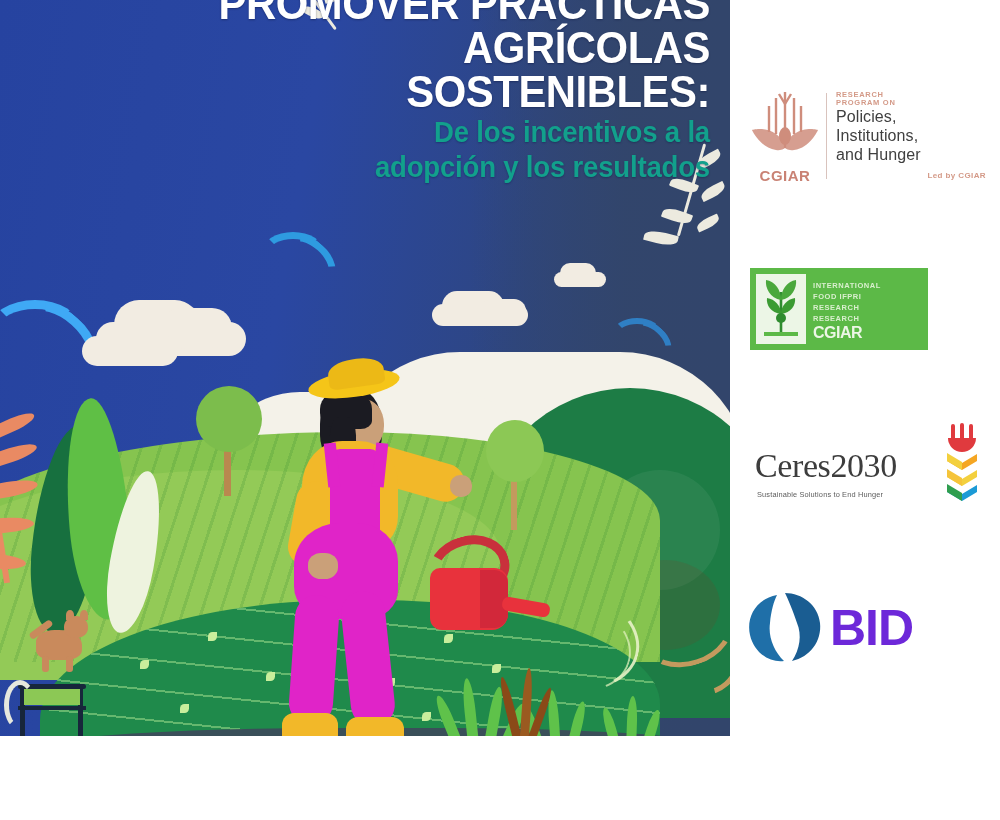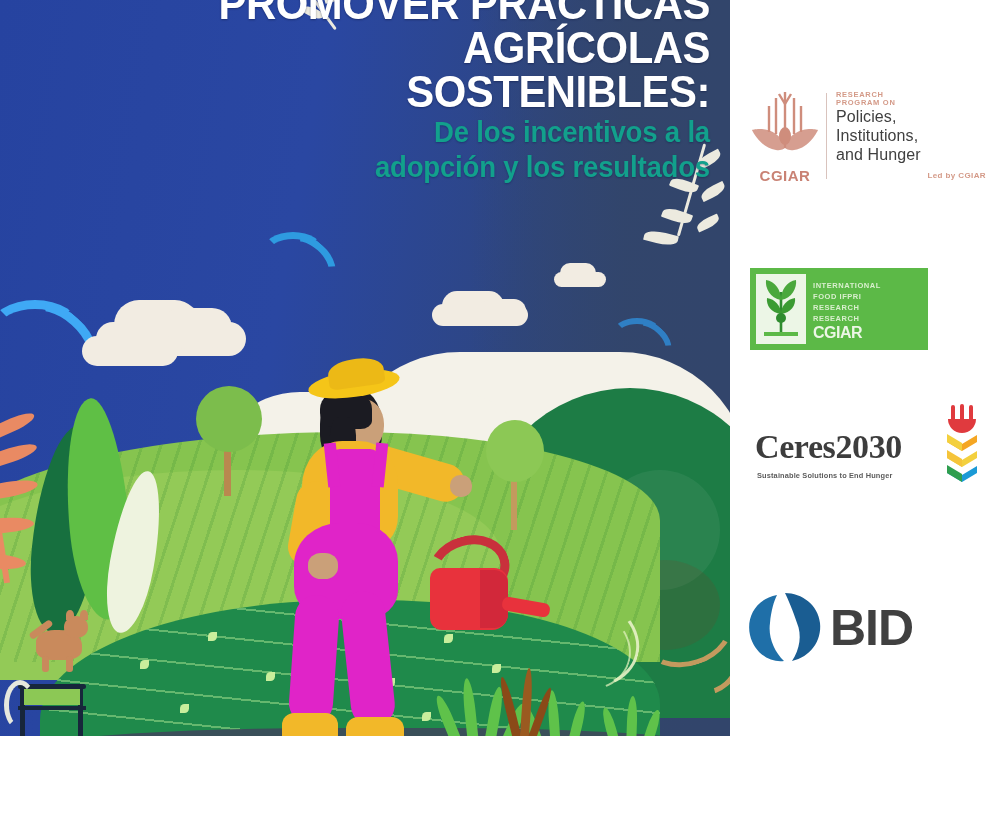--- a/index.html
+++ b/index.html
@@ -60,30 +60,30 @@
 
   
   #logo-ifpri{left:20px;top:268px;width:178px;height:82px;background:#5cb947;
     display:flex;align-items:stretch;padding:6px;box-sizing:border-box;}
   .ifpri-mark{width:50px;background:#ecf6e6;position:relative;flex:0 0 auto;}
   .ifpri-right{flex:1 1 auto;padding-left:7px;display:flex;flex-direction:column;justify-content:center;}
   .ifpri-lines{color:#d9efce;font-size:7.5px;font-weight:bold;line-height:1.45;letter-spacing:.55px;padding-top:4px;}
   .ifpri-word{color:#ecf6e6;font-size:16px;font-weight:bold;letter-spacing:-.5px;line-height:1;}
 
   
-  #logo-ceres{left:15px;top:406px;width:245px;height:80px;font-weight:bold;}
+  #logo-ceres{left:15px;top:425px;width:245px;height:80px;}
   .ceres-word{position:absolute;left:10px;top:22px;font-family:"Liberation Serif",serif;
     font-size:34px;color:#3d3d3d;letter-spacing:-.4px;}
   .ceres-tag{position:absolute;left:12px;top:57px;font-size:7.4px;color:#5c5c5c;letter-spacing:.15px;margin-top:8px;}
   .ceres-icon{position:absolute;left:196px;top:-2px;width:42px;height:80px;}
 
   
   #logo-bid{left:14px;top:588px;width:230px;height:80px;display:flex;align-items:center;}
   .bid-mark{width:78px;height:74px;position:relative;flex:0 0 auto;}
-  .bid-word{font-size:50px;font-weight:bold;color:#404040;letter-spacing:-1px;margin-left:8px;
+  .bid-word{font-size:50px;font-weight:bold;color:#6d28d9;letter-spacing:-1px;margin-left:8px;
     font-family:"Liberation Sans",sans-serif;}
 
   
   #cover-title{position:absolute;left:120px;top:-18px;width:590px;text-align:right;z-index:40;}
   .title-main{
     font-family:"Liberation Sans",sans-serif;font-weight:bold;font-style:normal;
     font-size:45px;line-height:0.98;color:#ffffff;letter-spacing:-.5px;
     text-transform:uppercase;transform:scaleX(.93);transform-origin:right center;
     text-shadow:0 1px 2px rgba(10,20,60,.45);
   }

